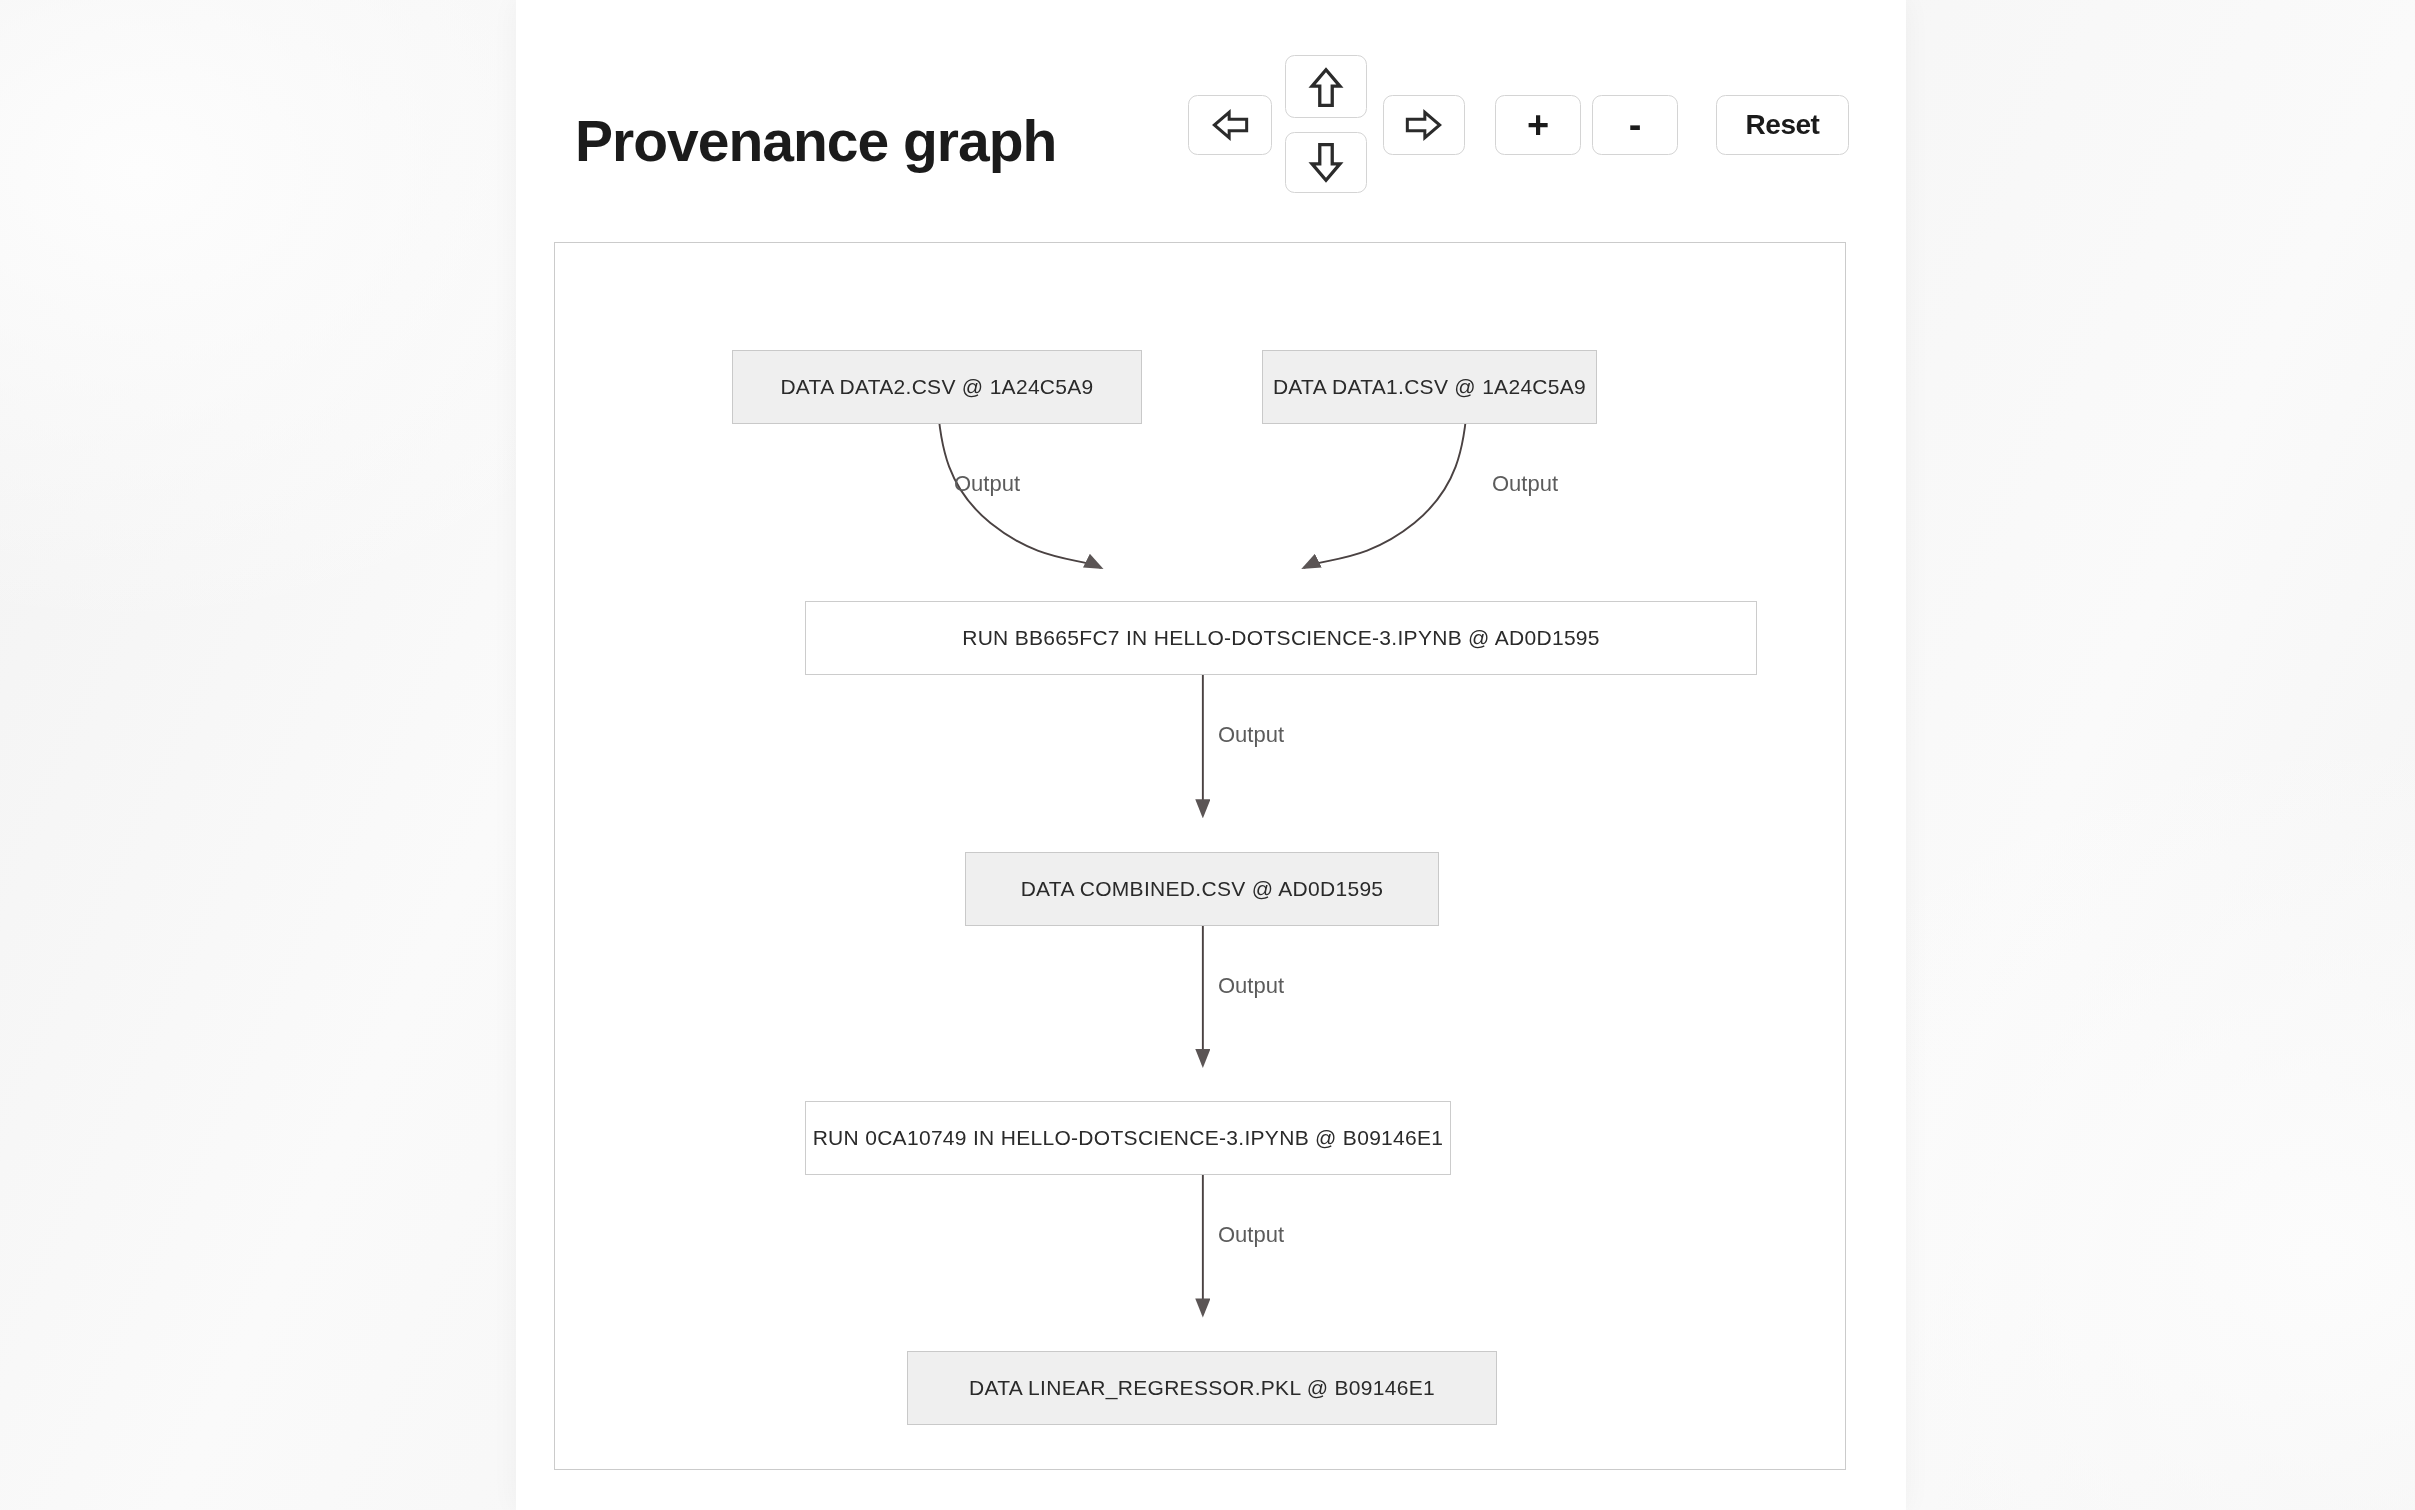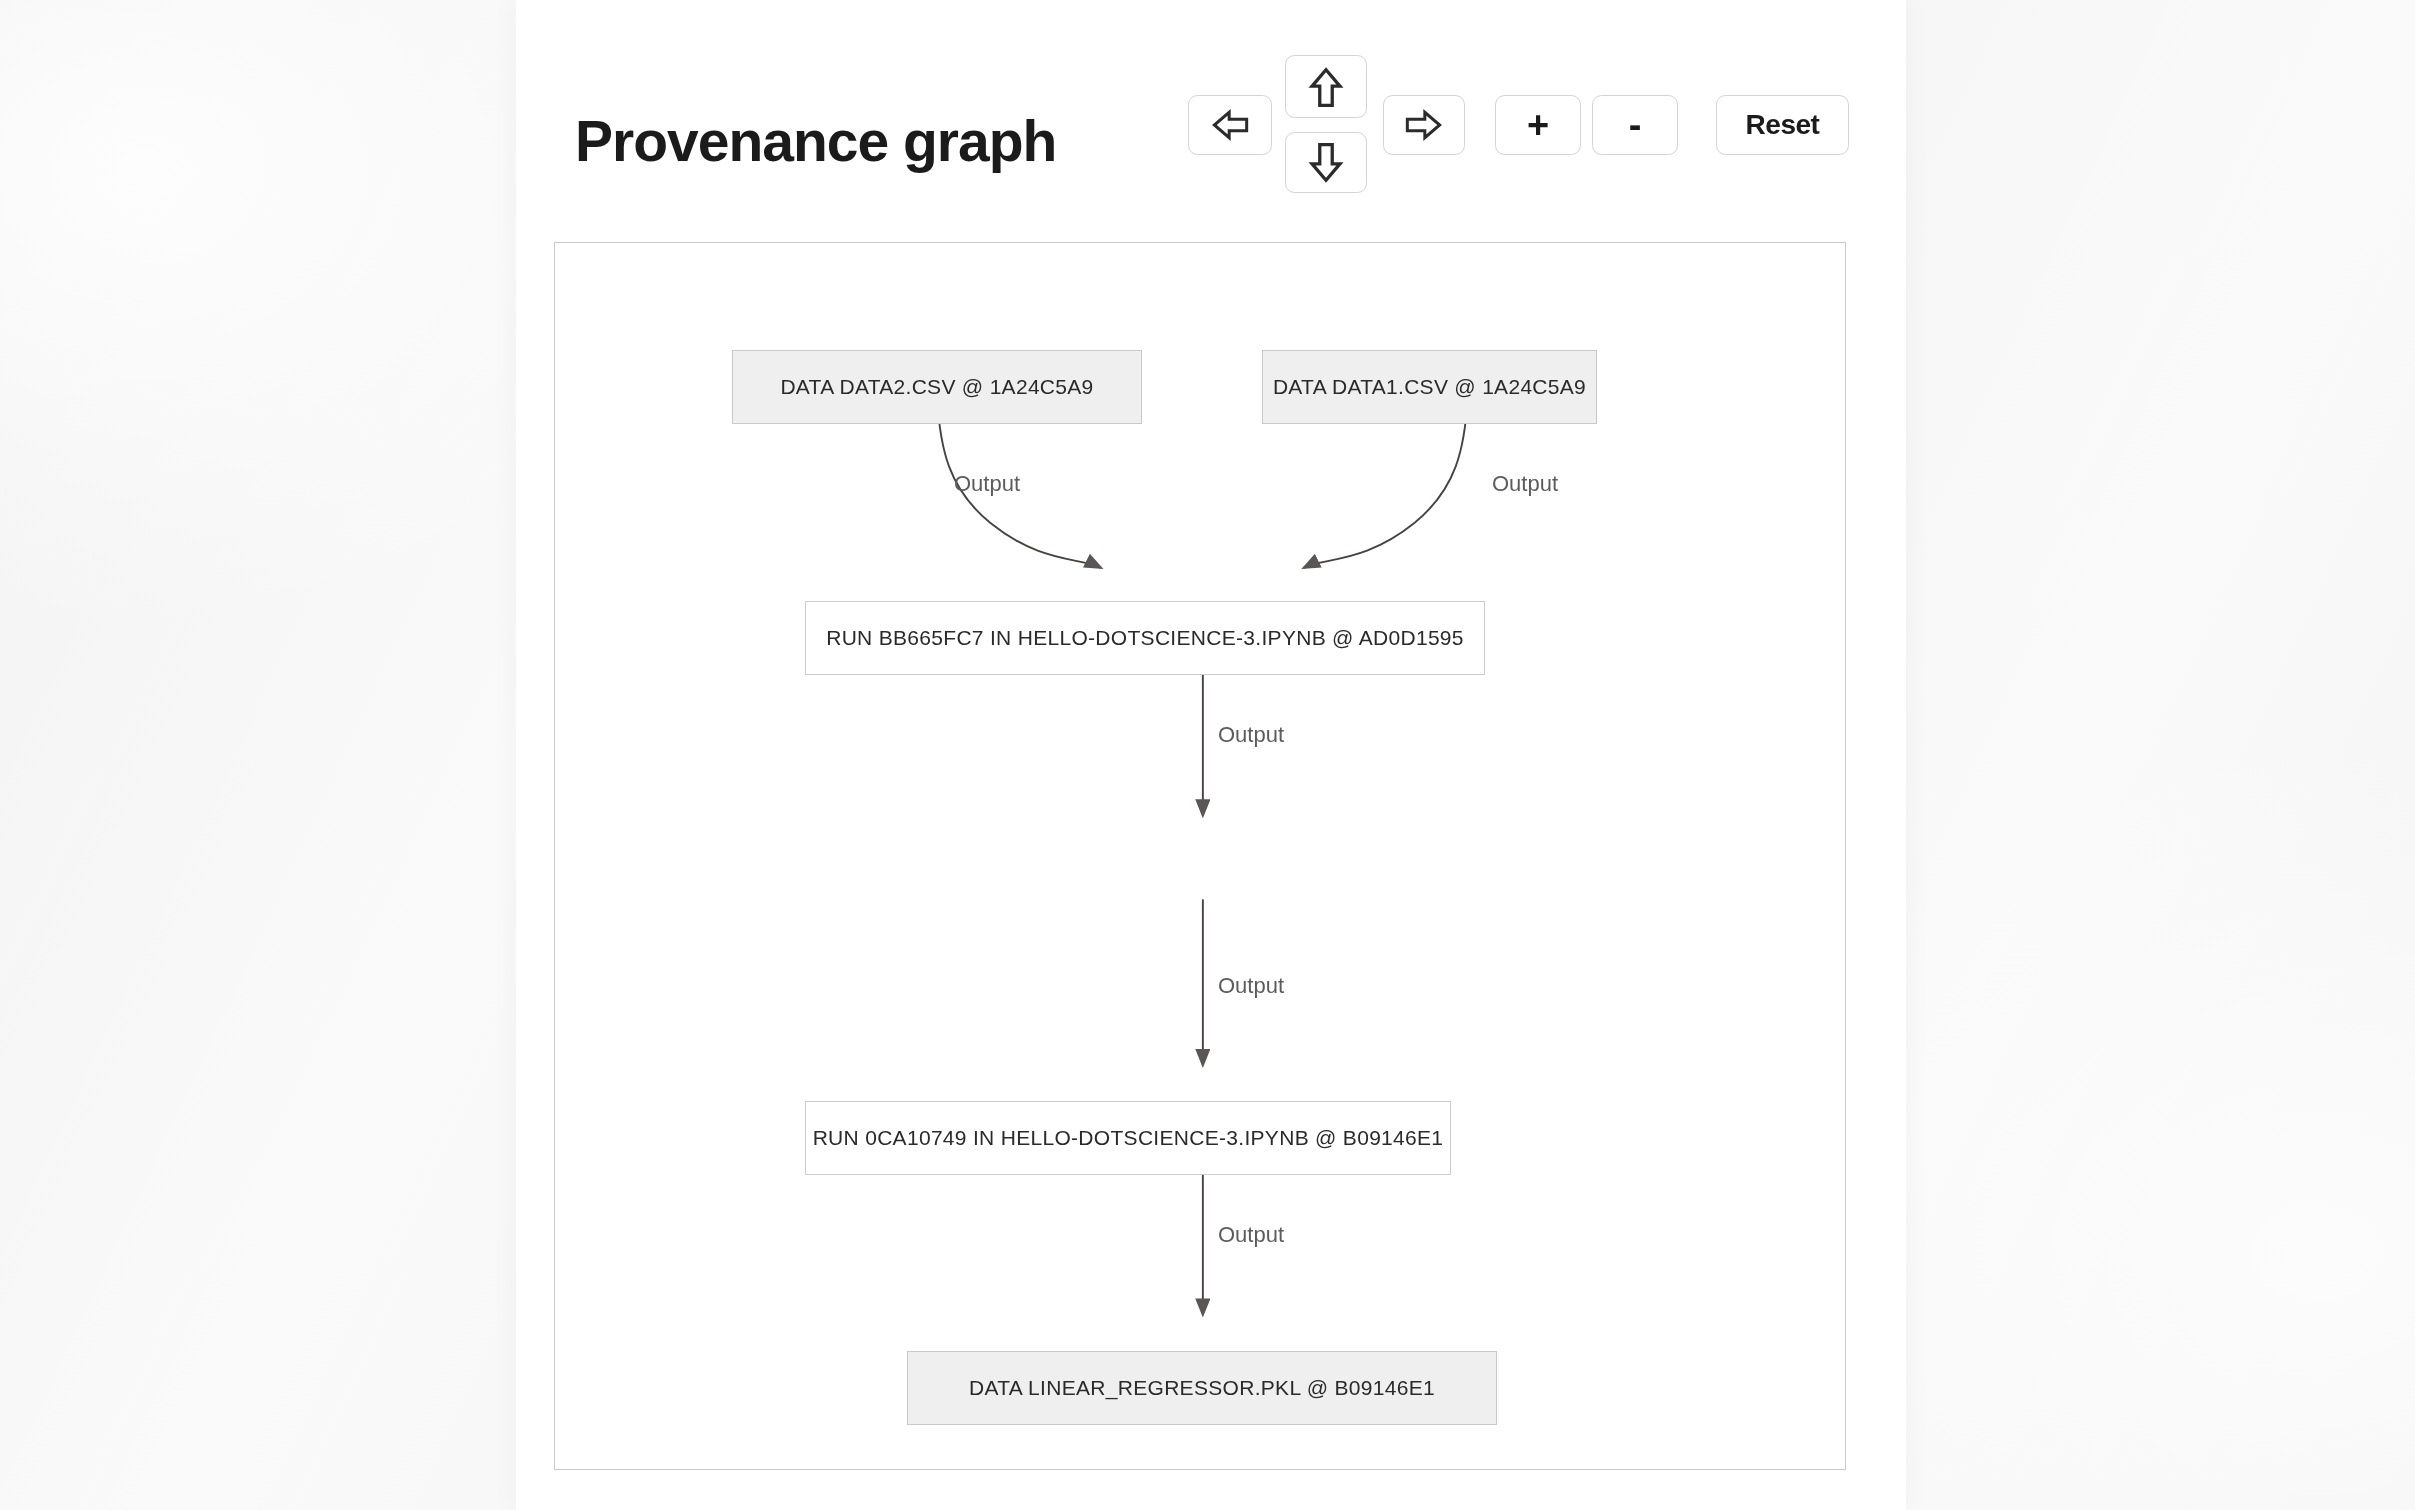--- a/index.html
+++ b/index.html
@@ -43,21 +43,21 @@
   .edges-layer{position:absolute;left:0;top:0;width:100%;height:100%;}
   .node{
     position:absolute;box-sizing:border-box;height:74px;
     display:flex;align-items:center;justify-content:center;
     font-size:21px;letter-spacing:0.3px;color:#2a2a2a;white-space:nowrap;cursor:pointer;margin-top:28px;
   }
   .node-data{background:#efefef;border:1.9px solid #c9c9c9;}
   .node-run {background:#ffffff;border:1.9px solid #cccccc;}
   .n-data2   {left:177px;top:79px;  width:410px;}
   .n-data1   {left:707px;top:79px;  width:335px;}
-  .n-run1    {left:250px;top:330px; width:680px;}
+  .n-run1    {left:250px;top:330px; width:952px;}
   .n-combined{left:410px;top:581px; width:474px;}
   .n-run2    {left:250px;top:830px; width:646px;}
   .n-linear  {left:352px;top:1080px;width:590px;}
   .edge-label{
     position:absolute;font-size:22px;color:#5c5c5c;line-height:30px;white-space:nowrap;
   }
   .el-1{left:399px;top:226px;}
   .el-2{left:937px;top:226px;}
   .el-3{left:663px;top:477px;}
   .el-4{left:663px;top:728px;}
@@ -114,20 +114,23 @@
 
       <div class="node node-data n-data2">
         <span>DATA DATA2.CSV @ 1A24C5A9</span>
       </div>
       <div class="node node-data n-data1">
         <span>DATA DATA1.CSV @ 1A24C5A9</span>
       </div>
       <div class="node node-run n-run1">
         <span>RUN BB665FC7 IN HELLO-DOTSCIENCE-3.IPYNB @ AD0D1595</span>
       </div>
+      <div class="node node-data n-combined">
+        <span>DATA COMBINED.CSV @ AD0D1595</span>
+      </div>
       <div class="node node-run n-run2">
         <span>RUN 0CA10749 IN HELLO-DOTSCIENCE-3.IPYNB @ B09146E1</span>
       </div>
       <div class="node node-data n-linear">
         <span>DATA LINEAR_REGRESSOR.PKL @ B09146E1</span>
       </div>
 
       <div class="edge-label el-1">Output</div>
       <div class="edge-label el-2">Output</div>
       <div class="edge-label el-3">Output</div>

